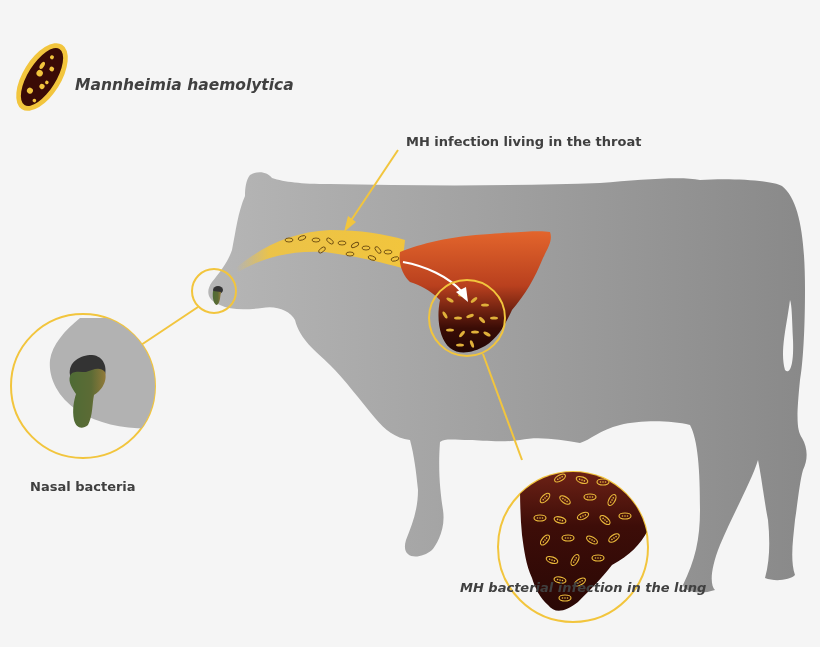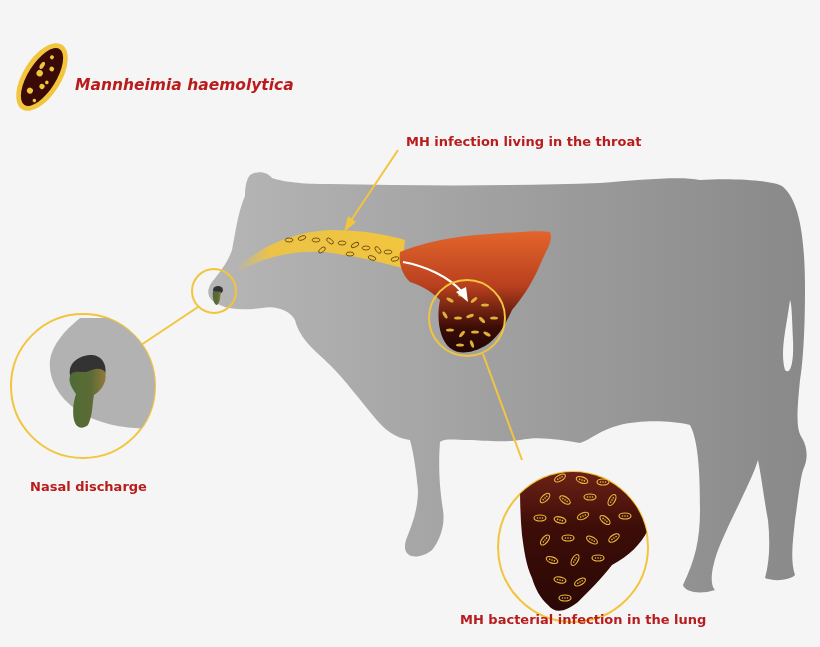--- a/index.html
+++ b/index.html
@@ -1,17 +1,17 @@
 <!DOCTYPE html>
 <html><head>
 <meta charset="utf-8">
 <style>
   html, body { margin: 0; padding: 0; }
   body { width: 820px; height: 647px; background: #f5f5f5; position: relative; overflow: hidden; font-family: "DejaVu Sans", sans-serif; }
-  .label { position: absolute; color: #b91c1c; font-weight: bold; font-size: 13px; white-space: nowrap; }
+  .label { position: absolute; color: #404040; font-weight: bold; font-size: 13px; white-space: nowrap; }
   .species-label { font-style: italic; font-size: 15.5px; }
   svg.scene { position: absolute; left: 0; top: 0; }
 </style>
 </head>
 <body>
 
 <svg class="scene" width="820" height="647" viewBox="0 0 820 647">
   <defs>
     <linearGradient id="cowGrad" x1="0" y1="0" x2="1" y2="0">
       <stop offset="0" stop-color="#b6b6b6"></stop>
@@ -236,14 +236,14 @@
       <use href="#bact" x="598" y="558"></use>
       <use href="#bact" x="560" y="580" transform="rotate(10 560 580)"></use>
       <use href="#bact" x="580" y="582" transform="rotate(-30 580 582)"></use>
       <use href="#bact" x="565" y="598"></use>
     </g>
   </g>
 </svg>
 
 <div class="label species-label" style="left:75px; top:76px;">Mannheimia haemolytica</div>
 <div class="label" style="left:406px; top:134px;">MH infection living in the throat</div>
-<div class="label" style="left:30px; top:479px;">Nasal discharge</div>
-<div class="label" style="left:460px; top:612px;">MH bacterial infection in the lung</div>
+<div class="label" style="left:30px; top:479px;">Nasal bacteria</div>
+<div class="label" style="left:460px; top:580px;font-style:italic;">MH bacterial infection in the lung</div>
 
 </body></html>

